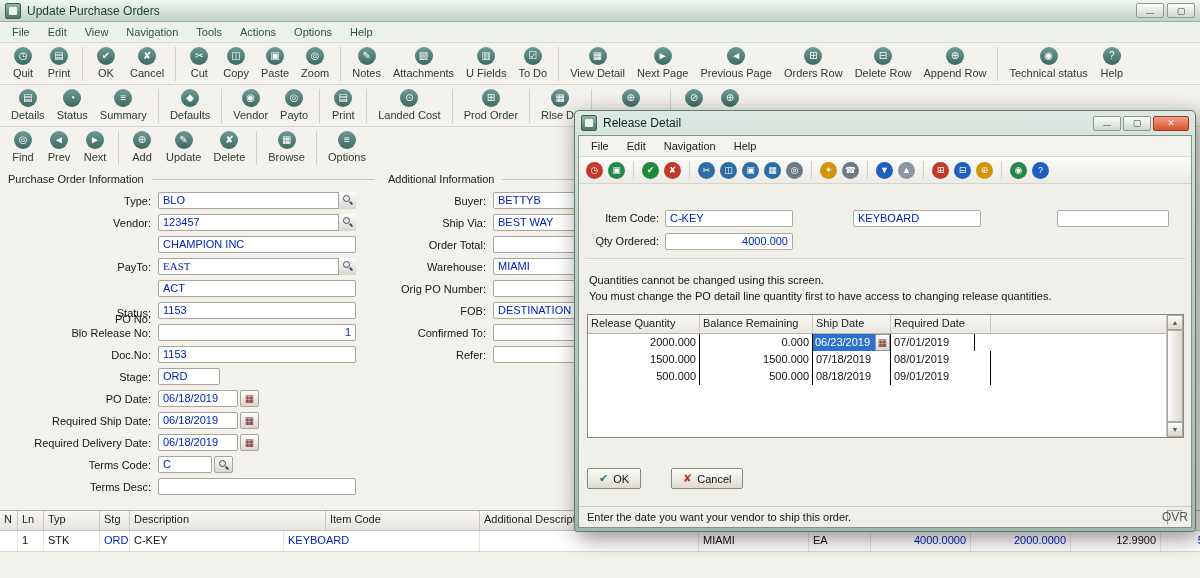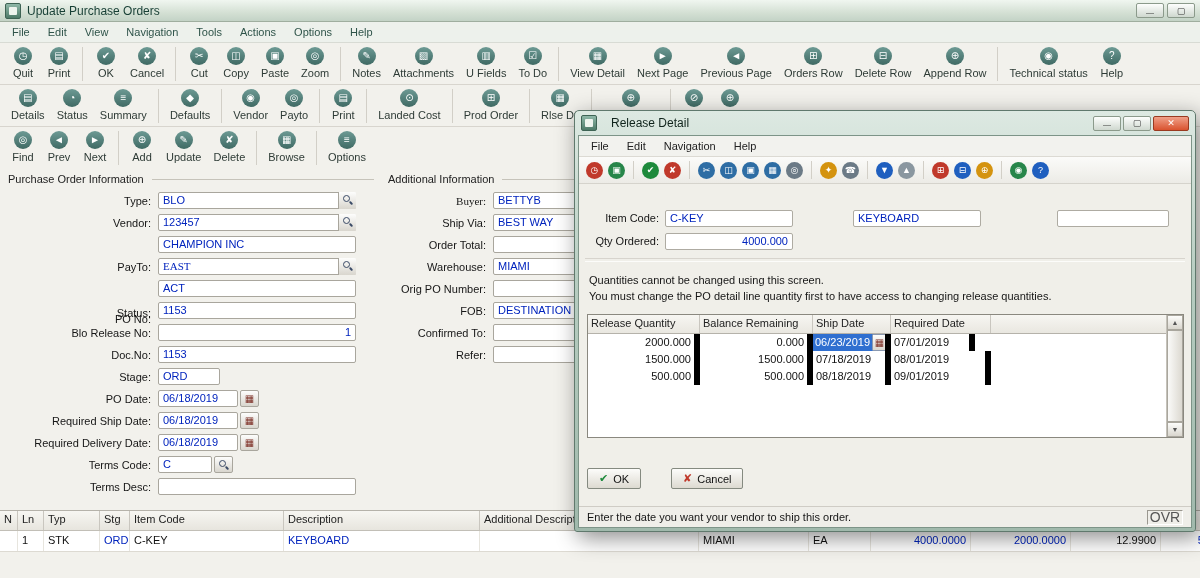--- a/index.html
+++ b/index.html
@@ -68,21 +68,21 @@
   .mgr{display:flex;height:20px;border-bottom:1px solid #dddad2;background:#fff}
   .mgc{flex:none;box-sizing:border-box;padding:3px 4px;border-right:1px solid #e7e5de;color:#111;
     overflow:hidden;white-space:nowrap}
   .right{text-align:right}
   .blue{color:#0023bd}
 
   
   .dialog{position:absolute;left:574px;top:110px;width:622px;z-index:30;font-size:11px}
   .dframe{background:linear-gradient(180deg,#dde9e2,#b7cdc1 40%,#a0b9ac);border:1px solid #60796d;
     border-radius:5px 5px 3px 3px;padding:0 3px 3px;box-shadow:4px 6px 22px rgba(0,0,0,.45)}
-  .dtitlebar{height:24px;display:flex;align-items:center;gap:14px;padding:0 3px}
+  .dtitlebar{height:24px;display:flex;align-items:center;gap:6px;padding:0 3px}
   .dtitletext{font-size:12px;color:#10241c}
   .dwbtns{margin-left:auto;display:flex;gap:2px}
   .dclient{background:#f0efe9;border:1px solid #7d9488}
   .dmenu{background:#f2f2ee;border-bottom:1px solid #dcdad3}
   .dmenu .mitem{color:#222}
   .dtb{display:flex;align-items:center;gap:3px;padding:3px 6px;height:27px;box-sizing:border-box;
     background:linear-gradient(#fbfbf9,#ecebe6);border-bottom:1px solid #d5d3cc}
   .dtb .titem{flex-direction:row;padding:0 1px;min-width:0}
   .dtb .tico{width:17px;height:17px;font-size:9px}
   .dcontent{position:relative;height:322px;overflow:hidden}
@@ -92,21 +92,21 @@
   .groove{position:absolute;left:6px;right:6px;height:2px;border-top:1px solid #d7d4cd;border-bottom:1px solid #fcfcfa}
   .dmsg{position:absolute;left:10px;font-size:11px;color:#161616;white-space:nowrap}
 
   .rgwrap{position:absolute;left:8px;top:130px;width:597px;height:124px;border:1px solid #8a887f;
     background:#fff;display:flex;box-sizing:border-box}
   .rg{flex:1;overflow:hidden}
   .rgh{display:flex;height:18px;background:linear-gradient(#f7f6f2,#e9e7e0);border-bottom:1px solid #b5b2aa}
   .rghc{flex:none;box-sizing:border-box;padding:2px 3px;border-right:1px solid #c9c6bf;font-size:11px;
     color:#222;overflow:hidden;white-space:nowrap}
   .rgr{display:flex;height:17px}
-  .rgc{flex:none;box-sizing:border-box;padding:2px 3px;border-right:6px solid #000000;font-size:11px;
+  .rgc{flex:none;box-sizing:border-box;padding:2px 3px;border-right:1px solid #000000;font-size:11px;
     overflow:hidden;white-space:nowrap;line-height:13px;color:#111}
   .fill{flex:1 1 auto;border-right:none}
   .shipsel{display:flex;align-items:stretch;padding:0;background:#2f6fd0}
   .seltxt{flex:1;color:#fff;padding:2px 2px;font-size:11px}
   .cellbtn{width:15px;height:auto;border:1px solid #8a98b0;border-radius:1px}
   .vscroll{width:16px;background:#eceae4;border-left:1px solid #c5c2ba;display:flex;flex-direction:column;flex:none}
   .sbtn{height:15px;background:linear-gradient(#fcfcfa,#d9d6ce);border:1px solid #a9a69d;
     display:flex;align-items:center;justify-content:center;box-sizing:border-box}
   .sbtn.up::before{content:"▲";font-size:7px;color:#555}
   .sbtn.down::before{content:"▼";font-size:7px;color:#555}
@@ -114,22 +114,22 @@
 
   .dbtn{position:absolute;top:284px;height:21px;display:inline-flex;align-items:center;gap:5px;
     padding:0 11px;border:1px solid #858a80;border-radius:2px;background:linear-gradient(#fcfcfa,#dddad1);
     font-size:11px;color:#111;box-sizing:border-box}
   .bico{display:inline-block;line-height:1}
   .okico::before{content:"✔";color:#1e8a3c;font-size:11px}
   .cxico::before{content:"✘";color:#c0392b;font-size:11px}
 
   .dstatus{height:20px;border-top:1px solid #cfccc5;background:#efeee9;display:flex;align-items:center;
     padding:0 8px;font-size:11px;color:#161616}
-  .ovr{margin-left:auto;width:36px;height:15px;border:1px solid;border-color:#9a978f #ffffff #ffffff #9a978f;
-    display:flex;align-items:center;justify-content:center;font-size:14px;color:#555;box-sizing:border-box}
+  .ovr{margin-left:auto;width:16px;height:15px;border:1px solid;border-color:#9a978f #ffffff #ffffff #9a978f;
+    display:flex;align-items:center;justify-content:center;font-size:12px;color:#555;box-sizing:border-box}
 </style>
 </head>
 <body>
 
 <div class="mainwin">
   <div class="titlebar">
     <span class="appicon"></span>
     <span class="titletext">Update Purchase Orders</span>
     <span class="wbtns">
       <span class="wbtn wmin"></span>
@@ -435,21 +435,21 @@
           </div>
         </div>
     </div>
     <div class="panel" style="left:388px;width:270px">
       <div class="ptitle">
         <span>Additional Information</span>
         <span class="pline"></span>
       </div>
       <div>
           <div class="frow">
-            <span class="flbl" style="width: 105px; font-family: Liberation Serif, serif;">Buyer:</span>
+            <span class="flbl" style="width: 105px;">Buyer:</span>
             <span class="fwrap" style="width: 150px;">
               <span class="fval">BETTYB</span>
             </span>
           </div>
           <div class="frow">
             <span class="flbl" style="width: 105px;">Ship Via:</span>
             <span class="fwrap" style="width: 150px;">
               <span class="fval">BEST WAY</span>
             </span>
           </div>
@@ -492,22 +492,22 @@
         </div>
     </div>
   </div>
 
   <div id="maingrid">
       <div class="mgh">
         <span class="mghc" style="width: 18px;">N</span>
         <span class="mghc" style="width: 26px;">Ln</span>
         <span class="mghc" style="width: 56px;">Typ</span>
         <span class="mghc" style="width: 30px;">Stg</span>
+        <span class="mghc" style="width: 196px;">Description</span>
         <span class="mghc" style="width: 154px;">Item Code</span>
-        <span class="mghc" style="width: 196px;">Description</span>
         <span class="mghc" style="width: 219px;">Additional Descript</span>
         <span class="mghc" style="width: 110px;"></span>
         <span class="mghc" style="width: 62px;"></span>
         <span class="mghc" style="width: 100px;"></span>
         <span class="mghc" style="width: 100px;"></span>
         <span class="mghc" style="width: 90px;"></span>
         <span class="mghc" style="width: 60px;"></span>
       </div>
       <div class="mgr">
         <span class="mgc" style="width: 18px;"></span>

